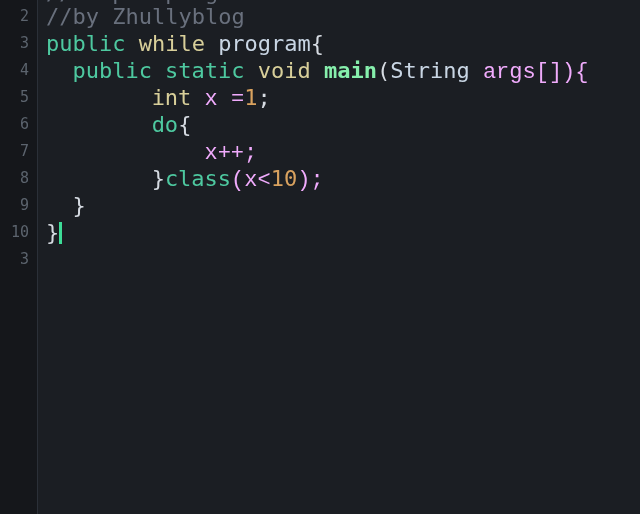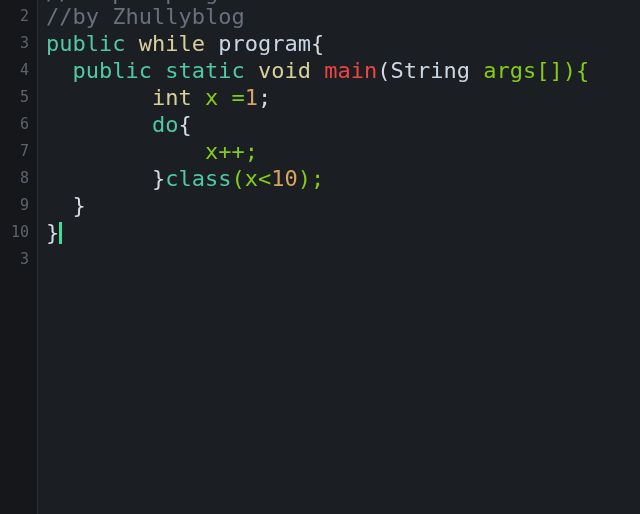--- a/index.html
+++ b/index.html
@@ -74,22 +74,22 @@
     color: #d6dbe2;
     font-family: "DejaVu Sans Mono", "Liberation Mono", monospace;
     letter-spacing: 0px;
   }
 
   
   .tok-comment  { color: #69707d; }
   .tok-keyword  { color: #4ec9a0; }
   .tok-type     { color: #d8cf9a; }
   .tok-class    { color: #c9d6e4; }
-  .tok-fn       { color: #ef4444; font-weight: normal; }
-  .tok-plain    { color: #84cc16; }
+  .tok-fn       { color: #86efac; font-weight: bold; }
+  .tok-plain    { color: #f0abfc; font-family: Liberation Mono, monospace; }
   .tok-number   { color: #d9a25f; }
   .tok-punct    { color: #d6dbe2; }
 
   
   .caret {
     display: inline-block;
     width: 3px;
     height: 22px;
     background: #3ddc97;
     vertical-align: -4px;

